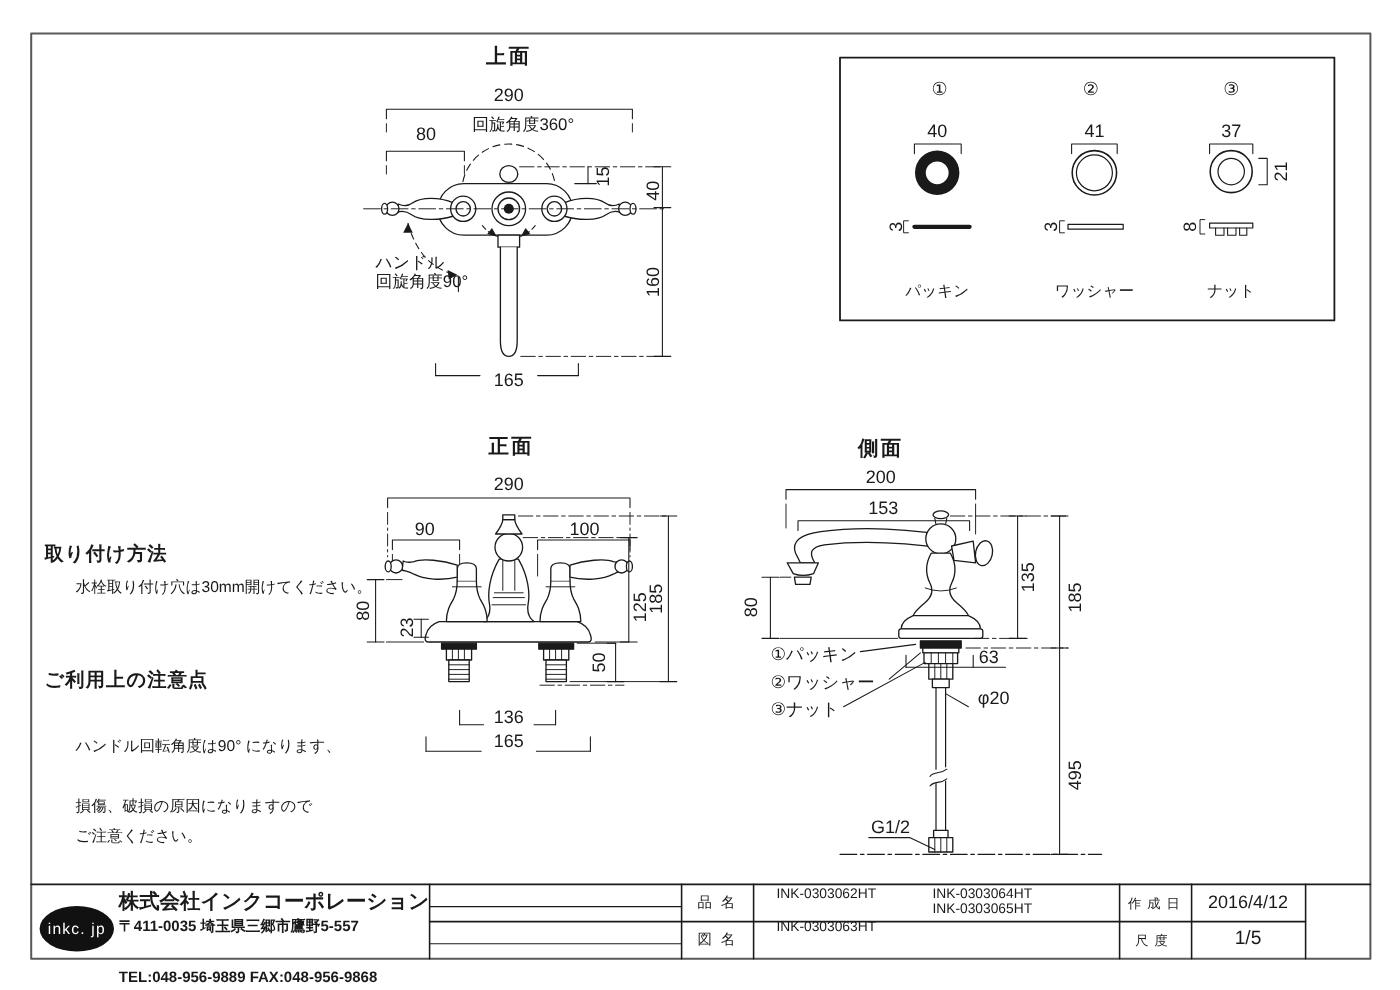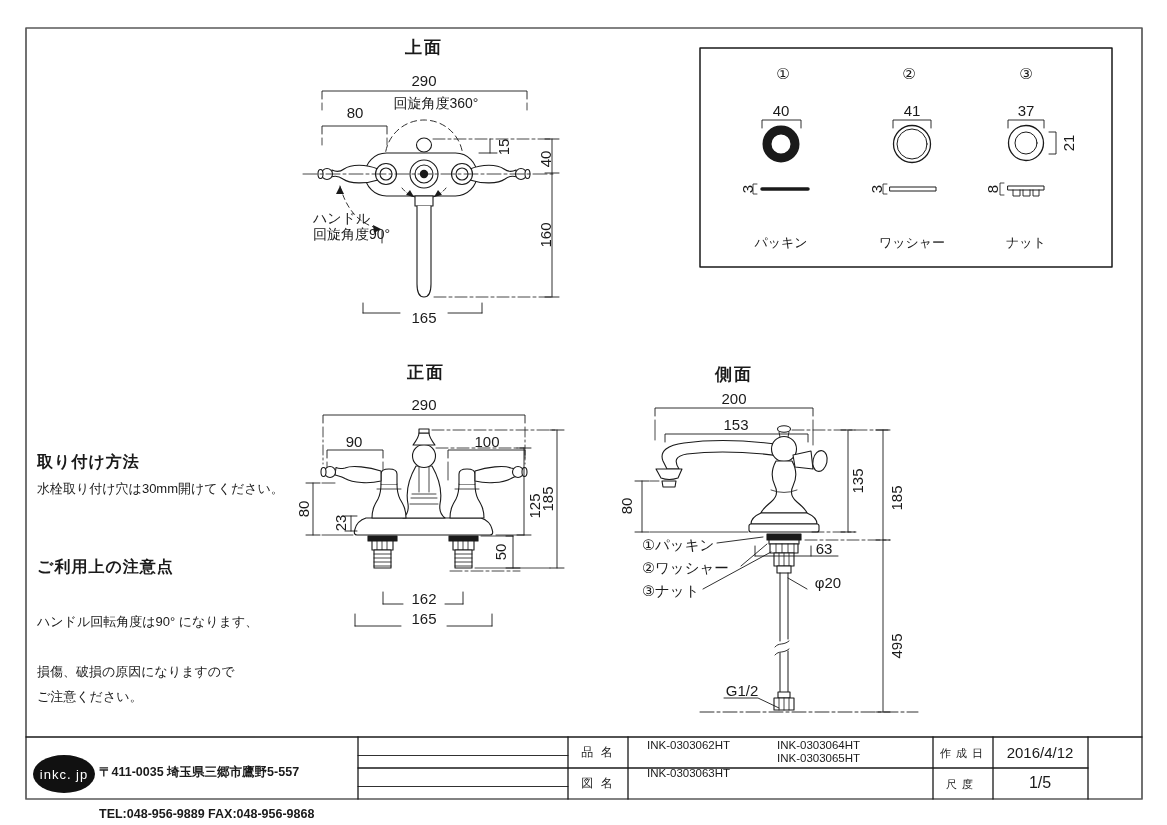--- a/index.html
+++ b/index.html
@@ -7,21 +7,21 @@
         font-family:"Liberation Sans","DejaVu Sans",sans-serif;color:#1a1a1a;}
   #linework{position:absolute;left:0;top:0;}
   .t{position:absolute;white-space:nowrap;color:#1a1a1a;}
   .c{transform:translate(-50%,-50%);text-align:center;}
   .r{transform:translate(-50%,-50%) rotate(-90deg);text-align:center;}
   .dim{font-size:15px;}
   .small{font-size:13px;}
   .jp{font-size:14px;}
   .vtitle{font-size:17px;font-weight:bold;letter-spacing:2px;}
   .h1{font-size:16px;font-weight:bold;letter-spacing:1px;}
-  .note{font-size:13px;}
+  .note{font-size:13px;margin-left:26px;}
   .tb-label{font-size:12px;letter-spacing:2px;}
   .tb-small{font-size:11px;letter-spacing:1px;}
   .pn{font-size:11.5px;}
   .logo-text{font-size:13px;color:#fff;letter-spacing:1px;}
   .company{font-size:17px;font-weight:bold;}
   .addr{font-size:12.5px;font-weight:bold;}
   .tel{font-size:12.5px;font-weight:bold;}
   .val{font-size:15px;}
 </style>
 </head>
@@ -251,21 +251,21 @@
 
 <div class="t c vtitle" style="left:426px;top:372px;">正面</div>
 <div class="t c dim" style="left:424px;top:404px;">290</div>
 <div class="t c dim" style="left:354px;top:441px;">90</div>
 <div class="t c dim" style="left:487px;top:441px;">100</div>
 <div class="t r dim" style="left:303px;top:509px;">80</div>
 <div class="t r dim" style="left:340px;top:523px;">23</div>
 <div class="t r dim" style="left:534px;top:506px;">125</div>
 <div class="t r dim" style="left:547px;top:499px;">185</div>
 <div class="t r dim" style="left:500px;top:552px;">50</div>
-<div class="t c dim" style="left:424px;top:598px;">162</div>
+<div class="t c dim" style="left:424px;top:598px;">136</div>
 <div class="t c dim" style="left:424px;top:618px;">165</div>
 
 <div class="t c vtitle" style="left:734px;top:374px;">側面</div>
 <div class="t c dim" style="left:734px;top:398px;">200</div>
 <div class="t c dim" style="left:736px;top:424px;">153</div>
 <div class="t r dim" style="left:857px;top:481px;">135</div>
 <div class="t r dim" style="left:896px;top:498px;">185</div>
 <div class="t r dim" style="left:626px;top:506px;">80</div>
 <div class="t c dim" style="left:824px;top:548px;">63</div>
 <div class="t c dim" style="left:828px;top:582px;">φ20</div>
@@ -290,20 +290,21 @@
 <div class="t c small" style="left:1026px;top:243px;">ナット</div>
 
 <div class="t h1" style="left:37px;top:452px;">取り付け方法</div>
 <div class="t note" style="left:37px;top:480px;">水栓取り付け穴は30mm開けてください。</div>
 <div class="t h1" style="left:37px;top:557px;">ご利用上の注意点</div>
 <div class="t note" style="left:37px;top:613px;">ハンドル回転角度は90° になります、</div>
 <div class="t note" style="left:37px;top:663px;">損傷、破損の原因になりますので</div>
 <div class="t note" style="left:37px;top:688px;">ご注意ください。</div>
 
 <div class="t c logo-text" style="left:64px;top:774px;">inkc. jp</div>
+<div class="t company" style="left:99px;top:740px;">株式会社インクコーポレーション</div>
 <div class="t addr" style="left:99px;top:764px;">〒411-0035 埼玉県三郷市鷹野5-557</div>
 <div class="t tel" style="left:99px;top:780px;margin-top:27px;">TEL:048-956-9889  FAX:048-956-9868</div>
 <div class="t c tb-label" style="left:598px;top:752px;">品 名</div>
 <div class="t c tb-label" style="left:598px;top:783px;">図 名</div>
 <div class="t pn" style="left:647px;top:739px;">INK-0303062HT</div>
 <div class="t pn" style="left:777px;top:739px;">INK-0303064HT</div>
 <div class="t pn" style="left:647px;top:752px;margin-top:15px;">INK-0303063HT</div>
 <div class="t pn" style="left:777px;top:752px;">INK-0303065HT</div>
 <div class="t c tb-small" style="left:962px;top:753px;">作 成 日</div>
 <div class="t c val" style="left:1040px;top:752px;">2016/4/12</div>

